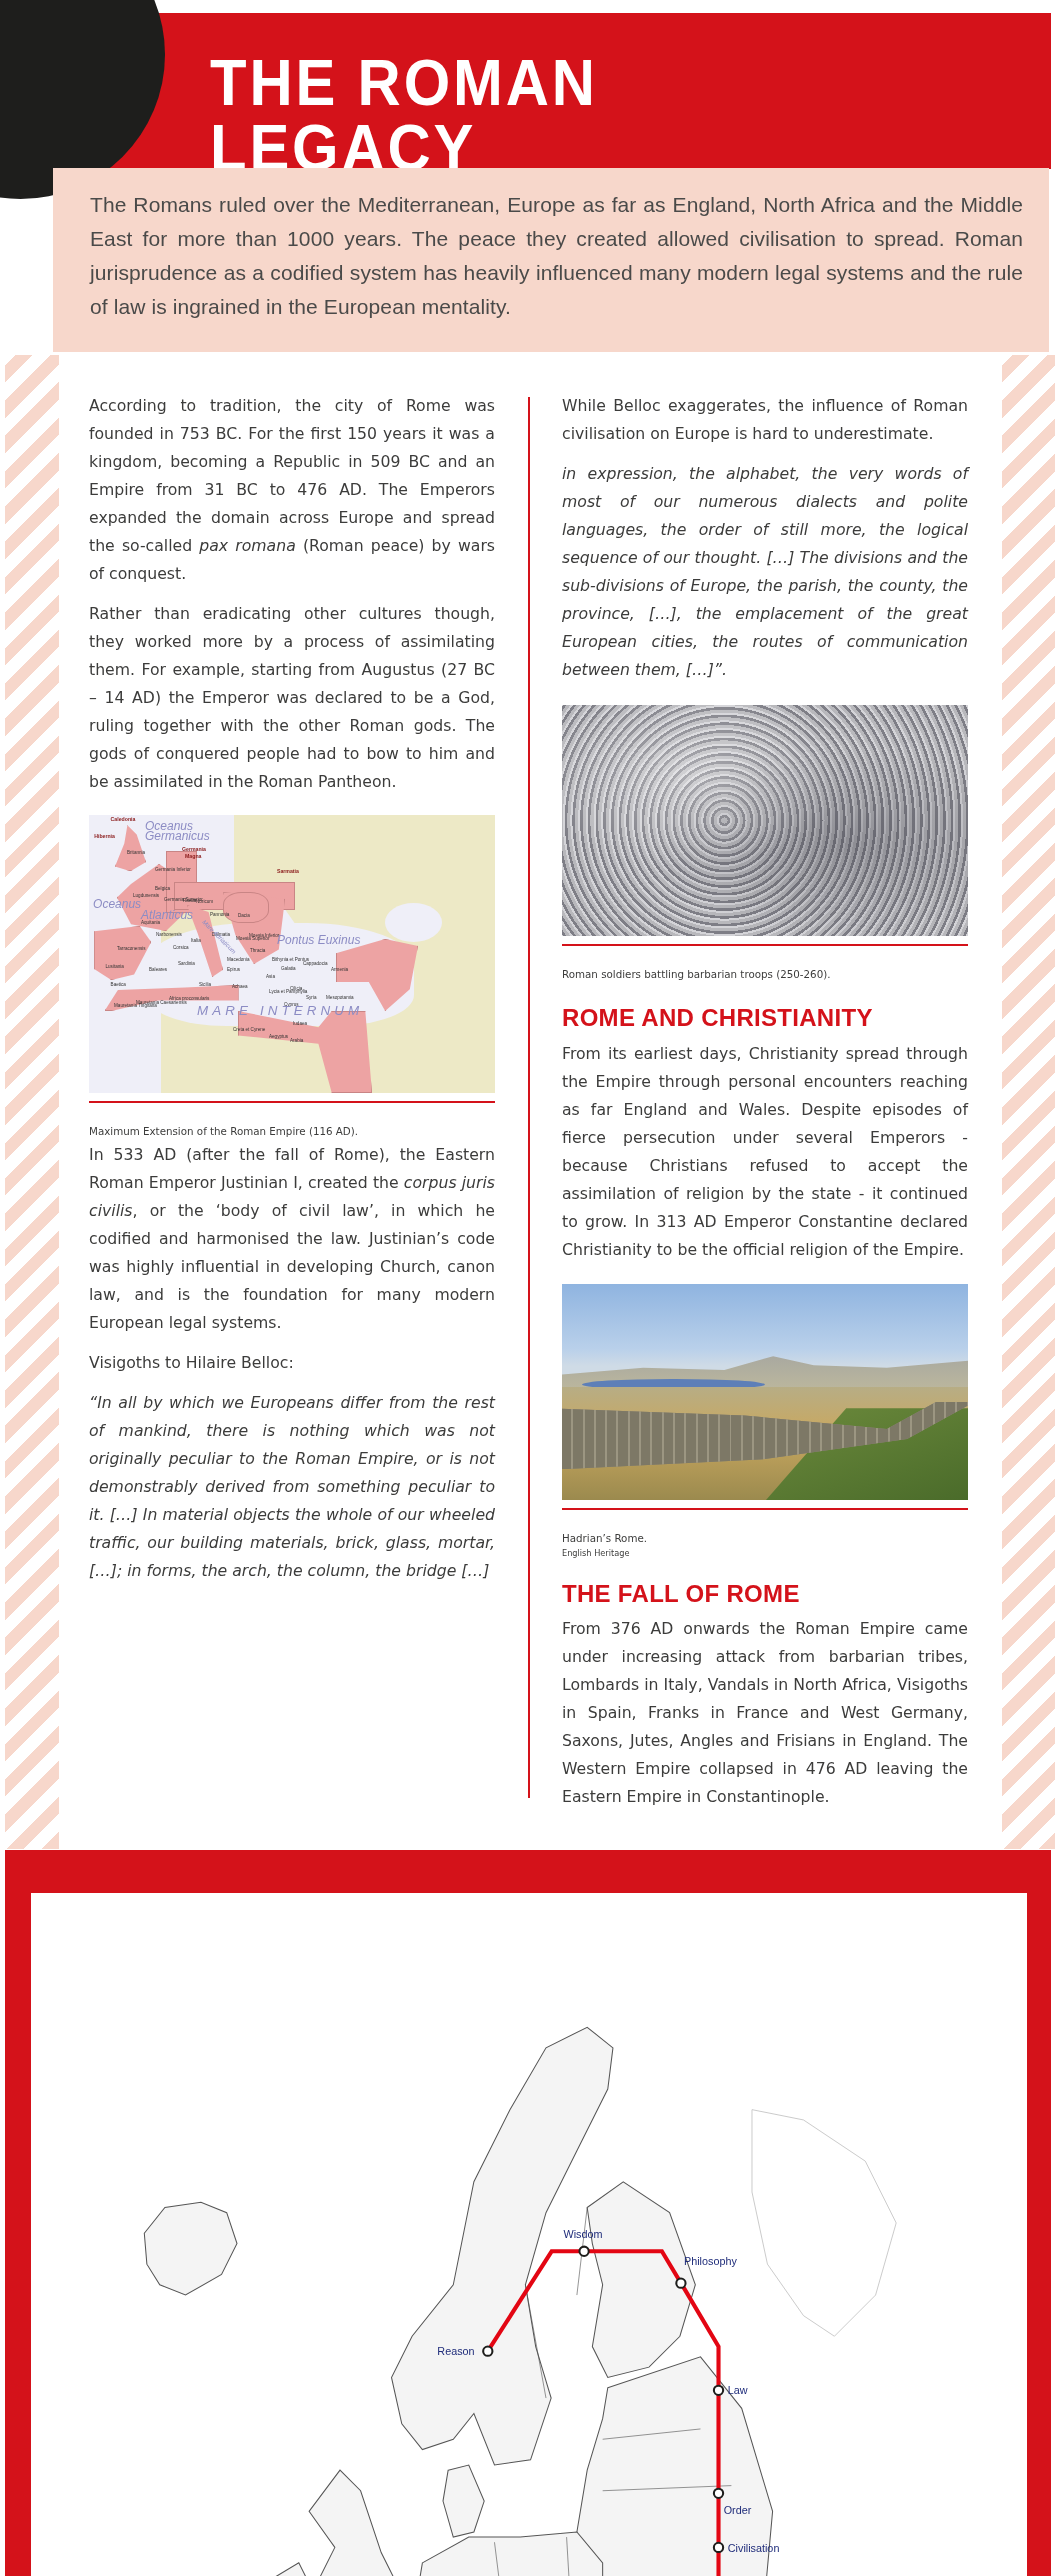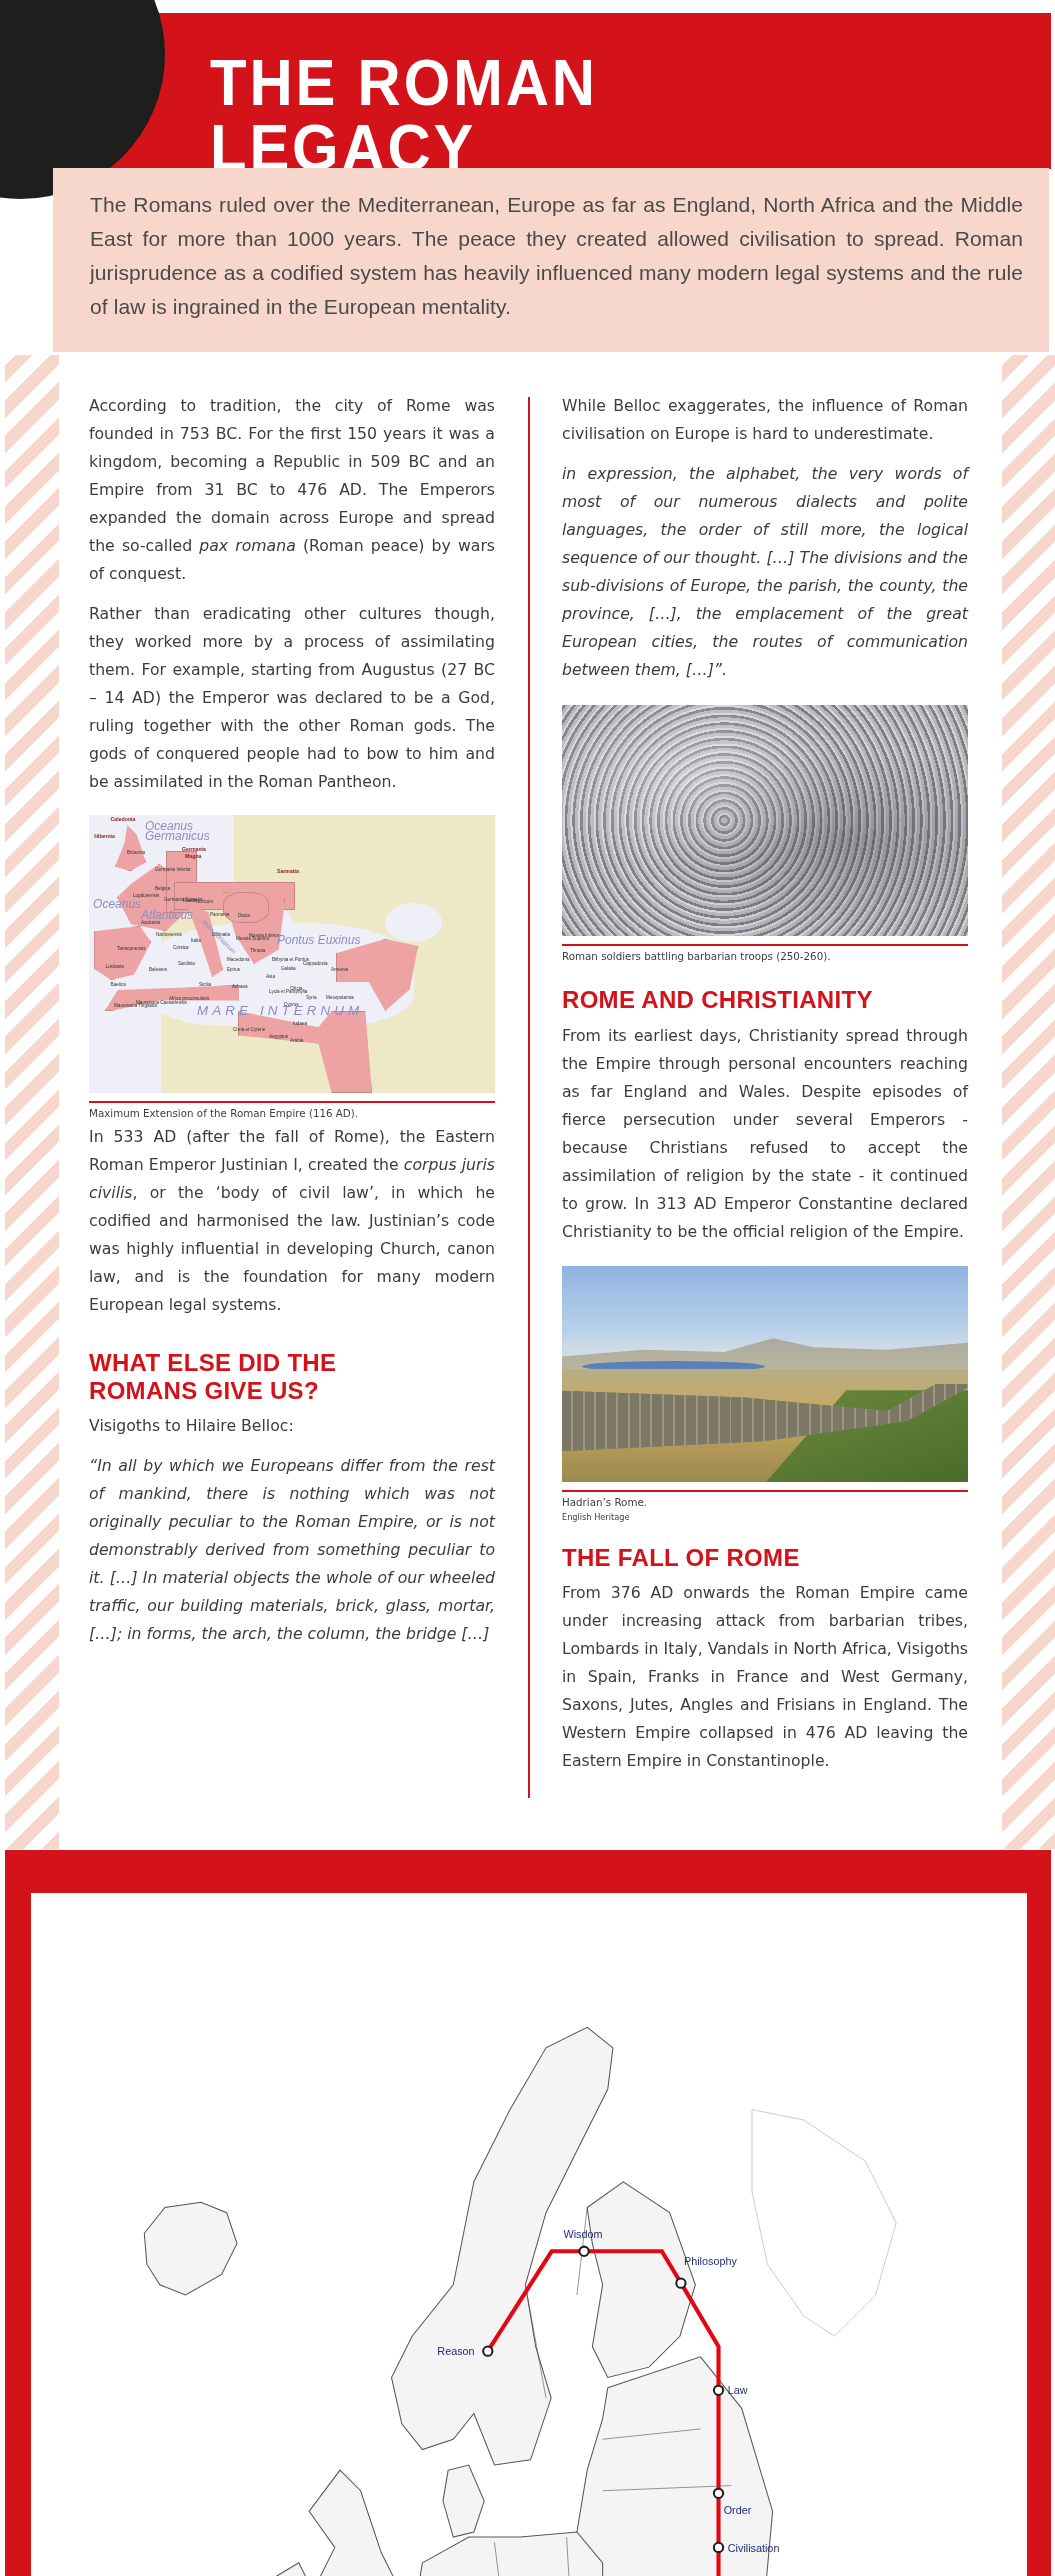--- a/index.html
+++ b/index.html
@@ -57,21 +57,21 @@
   }
   p.body.italic { font-style: italic; }
   .section-heading {
     font-family: "Liberation Sans", sans-serif; font-weight: 700; color: #d4121a;
     font-size: 24px; line-height: 28px; letter-spacing: 0.3px; text-transform: uppercase;
     margin: 8.2px 0 7.2px;
   }
   .figure { width: 406px; }
   .figure .img { width: 406px; position: relative; overflow: hidden; }
   .figure .rule { height: 2.1px; background: #d4121a; margin-top: 8.2px; }
-  .figure .caption { font-size: 10.3px; line-height: 17.5px; color: #3c3c3b; margin-top: 2px; }
+  .figure .caption { font-size: 10.3px; line-height: 17.5px; color: #3c3c3b; margin-top: 20px; }
   .figure .credit { font-size: 8.2px; line-height: 11.3px; color: #3c3c3b; }
 
   
   .empire-map { height: 278px; background: #ede9c6; }
   .sea { position: absolute; background: #efeff8; }
   .empire { position: absolute; background: #eda3a3; border: 0.5px solid #c98585; }
   .map-label { position: absolute; font-size: 4.6px; color: #333; font-family: "Liberation Sans", sans-serif; white-space: nowrap; }
   .map-label.dark { color: #8a1a1a; font-weight: 700; font-size: 5.2px; }
   .map-label.sea-l { color: #8c8cc4; font-style: italic; font-size: 12px; }
   .map-label.big { color: #8c8cc4; font-style: italic; font-size: 13.4px; letter-spacing: 4.1px; }
@@ -205,21 +205,20 @@
       <span class="map-label" style="left:144px;top:212px;">Creta et Cyrene</span>
       <span class="map-label" style="left:180px;top:219px;">Aegyptus</span>
       <span class="map-label" style="left:201px;top:223px;">Arabia</span>
     </div>
     <div class="rule"></div>
     <div class="caption">Maximum Extension of the Roman Empire (116 AD).</div>
   </div>
 
   <p class="body"><span>In 533 AD (after the fall of Rome), the Eastern Roman Emperor Justinian I, created the </span><em>corpus juris civilis</em><span>, or the ‘body of civil law’, in which he codified and harmonised the law. Justinian’s code was highly influential in developing Church, canon law, and is the foundation for many modern European legal systems.</span></p>
 
-  <h2 class="section-heading" style="margin-top:30px;width:350px;">WHAT ELSE DID THE ROMANS GIVE US?</h2>
   <p class="body">Visigoths to Hilaire Belloc:</p>
   <p class="body italic">“In all by which we Europeans differ from the rest of mankind, there is nothing which was not originally peculiar to the Roman Empire, or is not demonstrably derived from something peculiar to it. […] In material objects the whole of our wheeled traffic, our building materials, brick, glass, mortar, […]; in forms, the arch, the column, the bridge […]</p>
 </div>
 
 <div class="col-divider"></div>
 
 <div class="col right">
   <p class="body">While Belloc exaggerates, the influence of Roman civilisation on Europe is hard to underestimate.</p>
   <p class="body italic">in expression, the alphabet, the very words of most of our numerous dialects and polite languages, the order of still more, the logical sequence of our thought. […] The divisions and the sub-divisions of Europe, the parish, the county, the province, […], the emplacement of the great European cities, the routes of communication between them, […]”.</p>
 

